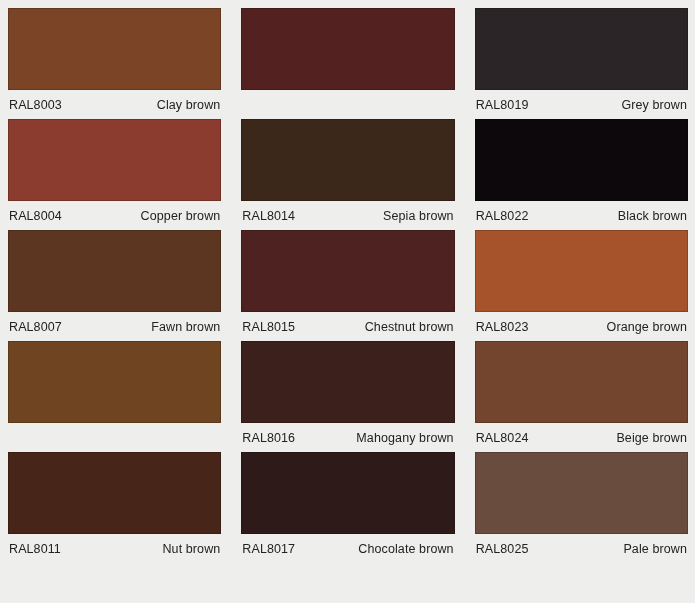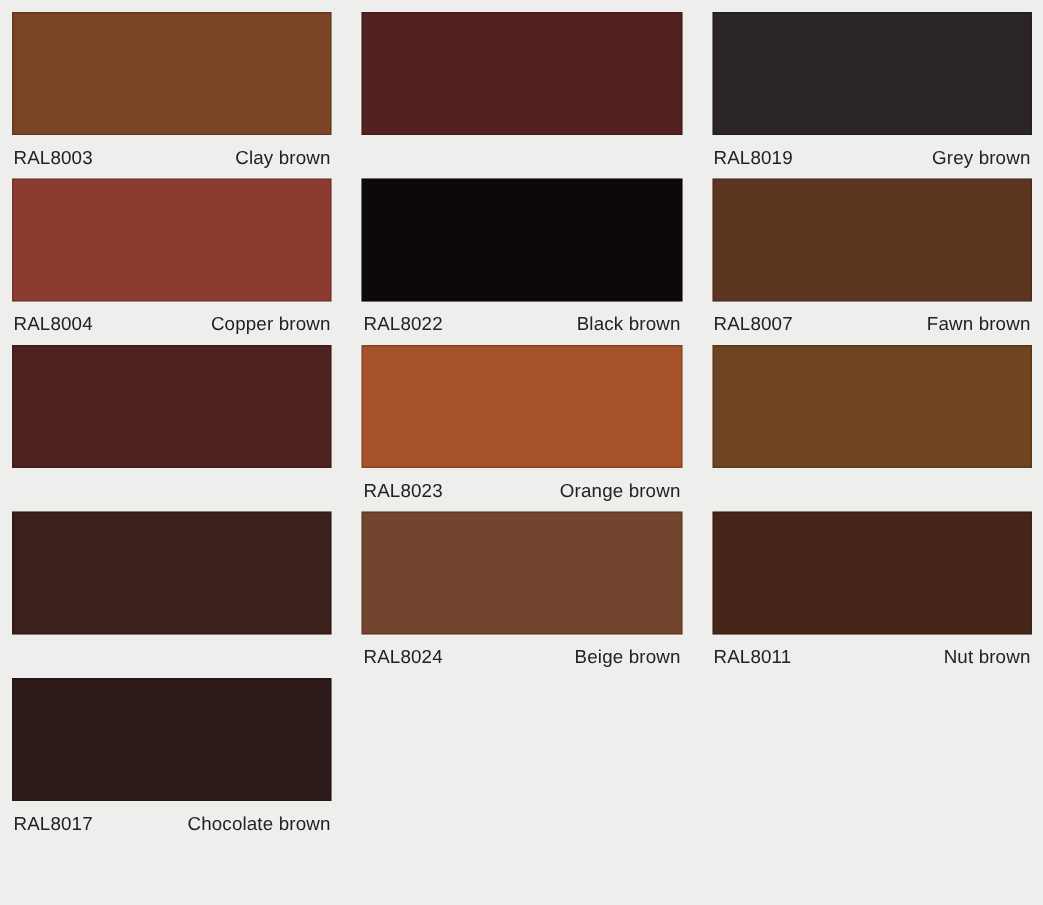--- a/index.html
+++ b/index.html
@@ -77,48 +77,63 @@
       </div>
     </div>
     <div class="swatch-cell">
       <div class="swatch-color" style="background: rgb(140, 60, 46);"></div>
       <div class="swatch-labels">
         <span class="swatch-code">RAL8004</span>
         <span class="swatch-name">Copper brown</span>
       </div>
     </div>
     <div class="swatch-cell">
+      <div class="swatch-color" style="background: rgb(60, 39, 27);"></div>
+      <div class="swatch-labels">
+        <span class="swatch-code">RAL8014</span>
+        <span class="swatch-name">Sepia brown</span>
+      </div>
+    </div>
+    <div class="swatch-cell">
       <div class="swatch-color" style="background: rgb(13, 8, 11);"></div>
       <div class="swatch-labels">
         <span class="swatch-code">RAL8022</span>
         <span class="swatch-name">Black brown</span>
       </div>
     </div>
     <div class="swatch-cell">
       <div class="swatch-color" style="background: rgb(93, 54, 33);"></div>
       <div class="swatch-labels">
         <span class="swatch-code">RAL8007</span>
         <span class="swatch-name">Fawn brown</span>
       </div>
     </div>
     <div class="swatch-cell">
       <div class="swatch-color" style="background: rgb(77, 34, 32);"></div>
+      <div class="swatch-labels">
+        <span class="swatch-code">RAL8015</span>
+        <span class="swatch-name">Chestnut brown</span>
+      </div>
     </div>
     <div class="swatch-cell">
       <div class="swatch-color" style="background: rgb(166, 82, 43);"></div>
       <div class="swatch-labels">
         <span class="swatch-code">RAL8023</span>
         <span class="swatch-name">Orange brown</span>
       </div>
     </div>
     <div class="swatch-cell">
       <div class="swatch-color" style="background: rgb(110, 69, 32);"></div>
     </div>
     <div class="swatch-cell">
       <div class="swatch-color" style="background: rgb(59, 32, 27);"></div>
+      <div class="swatch-labels">
+        <span class="swatch-code">RAL8016</span>
+        <span class="swatch-name">Mahogany brown</span>
+      </div>
     </div>
     <div class="swatch-cell">
       <div class="swatch-color" style="background: rgb(115, 69, 47);"></div>
       <div class="swatch-labels">
         <span class="swatch-code">RAL8024</span>
         <span class="swatch-name">Beige brown</span>
       </div>
     </div>
     <div class="swatch-cell">
       <div class="swatch-color" style="background: rgb(71, 38, 25);"></div>
@@ -127,13 +142,20 @@
         <span class="swatch-name">Nut brown</span>
       </div>
     </div>
     <div class="swatch-cell">
       <div class="swatch-color" style="background: rgb(46, 26, 24);"></div>
       <div class="swatch-labels">
         <span class="swatch-code">RAL8017</span>
         <span class="swatch-name">Chocolate brown</span>
       </div>
     </div>
+    <div class="swatch-cell">
+      <div class="swatch-color" style="background: rgb(106, 76, 62);"></div>
+      <div class="swatch-labels">
+        <span class="swatch-code">RAL8025</span>
+        <span class="swatch-name">Pale brown</span>
+      </div>
+    </div>
   </div>
 
 </body></html>

